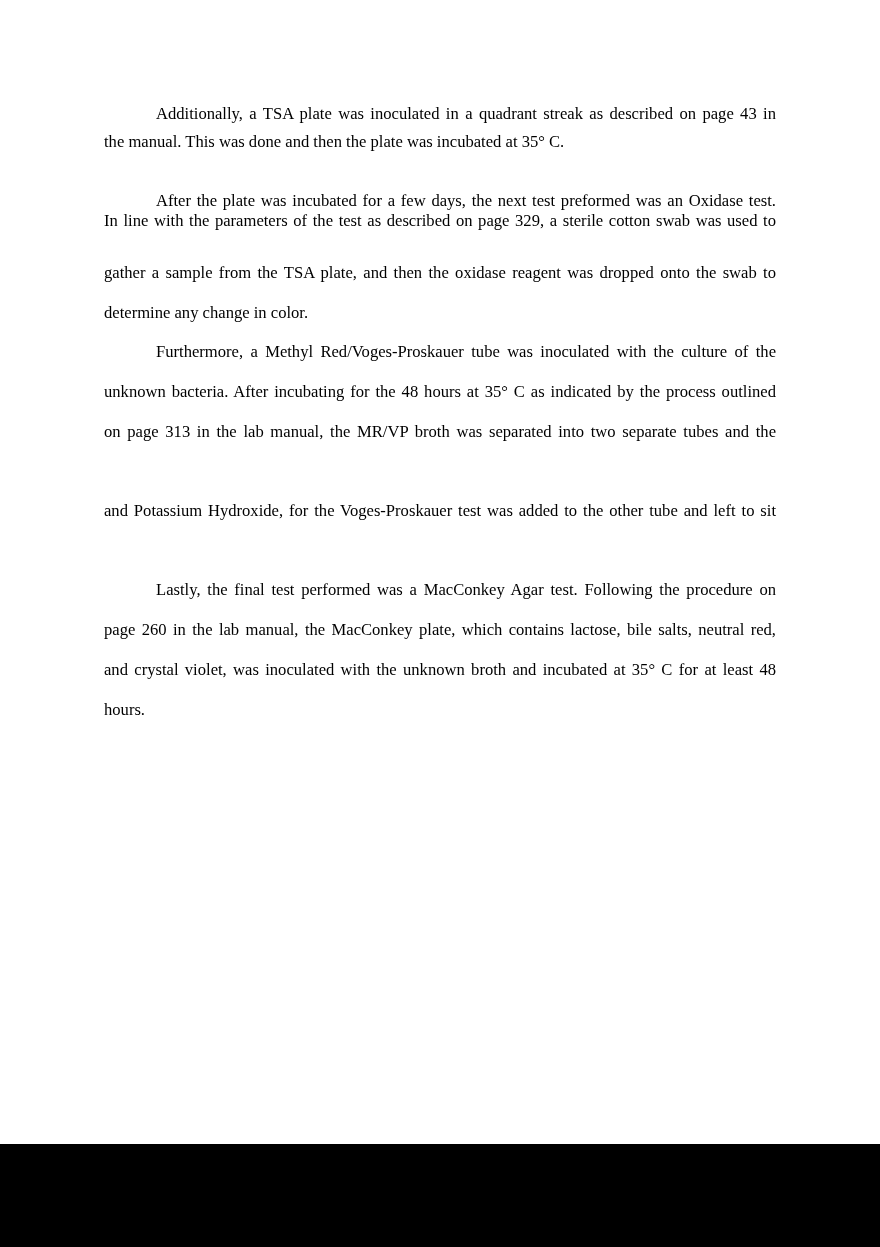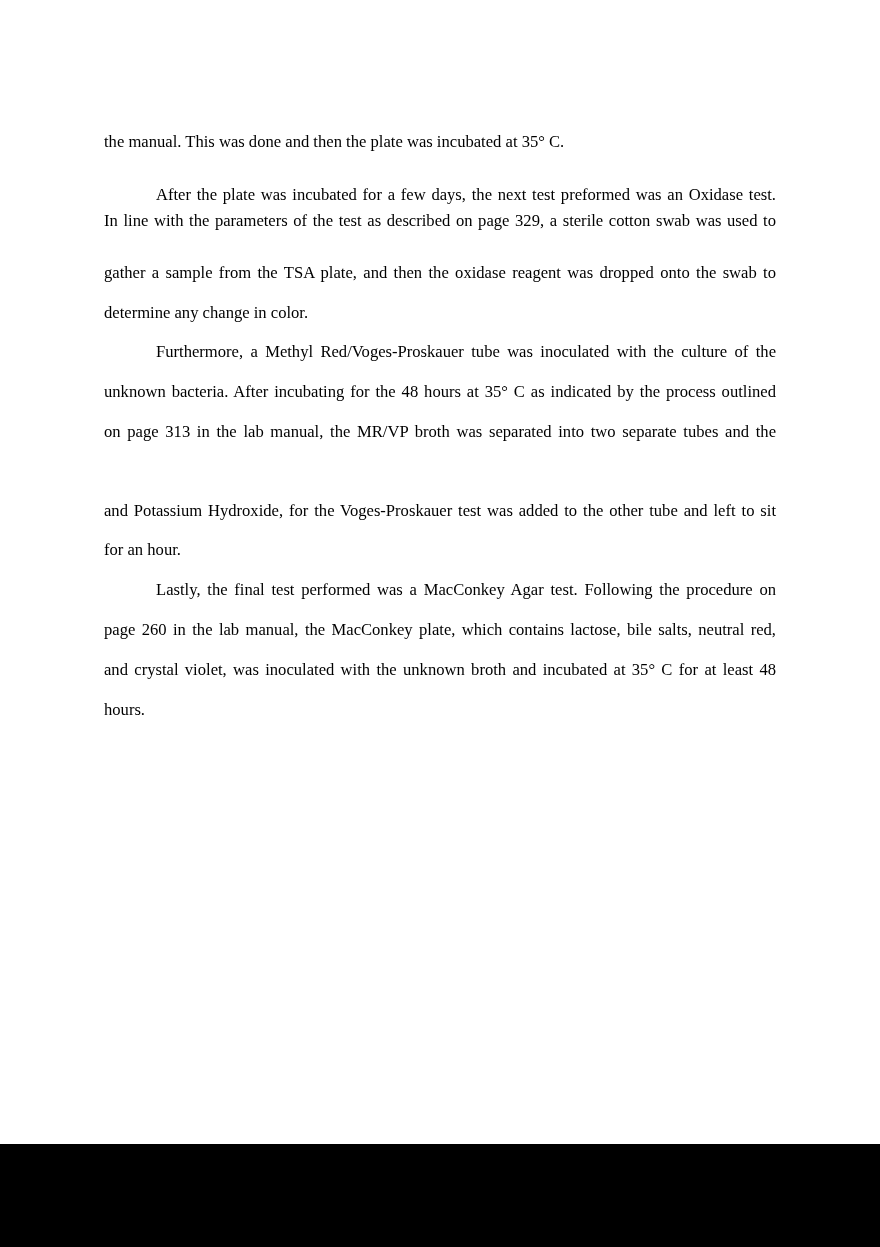--- a/index.html
+++ b/index.html
@@ -16,32 +16,32 @@
     }
     .line.justify { text-align: justify; text-align-last: justify; }
     .line.indent { left: 156px; width: 620px; }
     .bottom-bar { position: absolute; left: 0; top: 1144px; width: 880px; height: 103px; background: #000000; }
   </style>
 </head>
 <body>
 
 <div class="page">
 
+  <div class="line indent justify" style="top:104px">Additionally, a TSA plate was inoculated in a quadrant streak as described on page 43 in</div>
   <div class="line" style="top:132px">the manual. This was done and then the plate was incubated at 35° C.</div>
 
-  <div class="line indent justify" style="top:185px">After the plate was incubated for a few days, the next test preformed was an Oxidase test.</div>
+  <div class="line indent justify" style="top:191px">After the plate was incubated for a few days, the next test preformed was an Oxidase test.</div>
   <div class="line justify" style="top:211px">In line with the parameters of the test as described on page 329, a sterile cotton swab was used to</div>
   <div class="line justify" style="top:263px">gather a sample from the TSA plate, and then the oxidase reagent was dropped onto the swab to</div>
   <div class="line indent justify" style="top:342px">Furthermore, a Methyl Red/Voges-Proskauer tube was inoculated with the culture of the</div>
 
   <div class="line" style="top:303px">determine any change in color.</div>
   <div class="line justify" style="top:382px">unknown bacteria. After incubating for the 48 hours at 35° C as indicated by the process outlined</div>
   <div class="line justify" style="top:422px">on page 313 in the lab manual, the MR/VP broth was separated into two separate tubes and the</div>
   <div class="line justify" style="top:501px">and Potassium Hydroxide, for the Voges-Proskauer test was added to the other tube and left to sit</div>
-  <div class="line" style="top:540px">for an hour.</div>
 
   <div class="line indent justify" style="top:580px">Lastly, the final test performed was a MacConkey Agar test. Following the procedure on</div>
   <div class="line justify" style="top:620px">page 260 in the lab manual, the MacConkey plate, which contains lactose, bile salts, neutral red,</div>
   <div class="line justify" style="top:660px">and crystal violet, was inoculated with the unknown broth and incubated at 35° C for at least 48</div>
   <div class="line" style="top:700px">hours.</div>
 
 </div>
 
 <div class="bottom-bar"></div>
 

